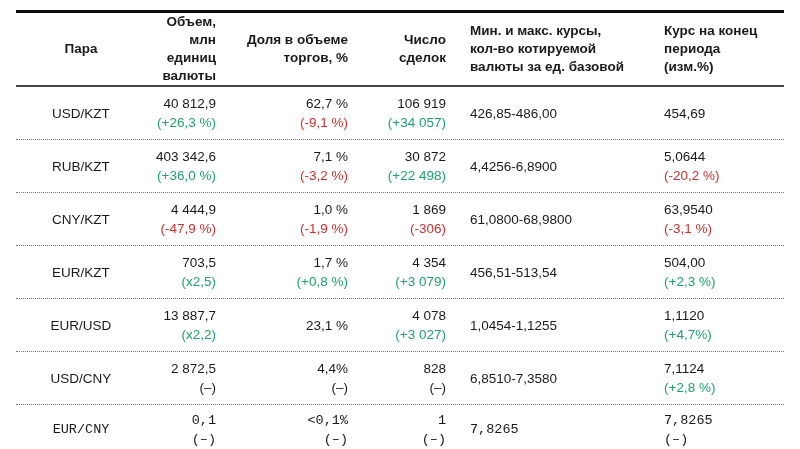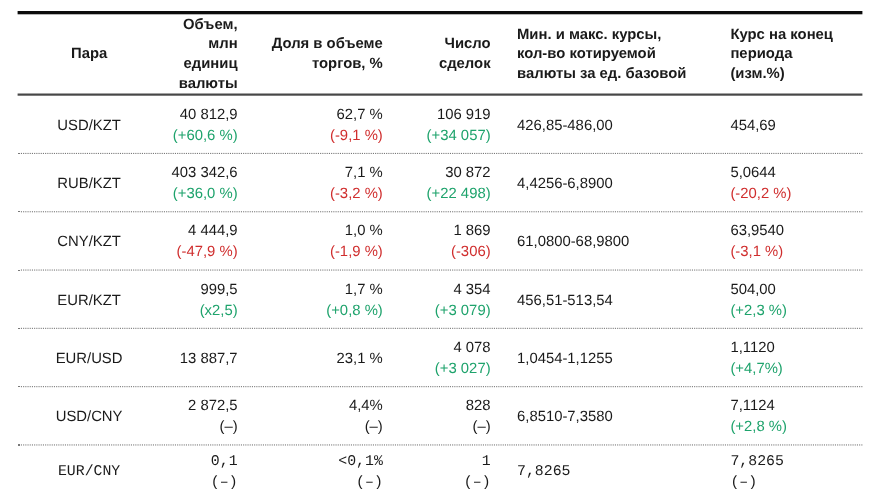--- a/index.html
+++ b/index.html
@@ -66,21 +66,21 @@
     <div class="hcell c-close">Курс на конец
 периода (изм.%)</div>
   </div>
   <div id="table-body">
       <div class="row">
         <div class="cell c-pair">
           <div class="main">USD/KZT</div>
         </div>
         <div class="cell c-volume">
           <div class="main">40 812,9</div>
-          <div class="sub up">(+60,6 %)</div>
+          <div class="sub up">(+26,3 %)</div>
         </div>
         <div class="cell c-share">
           <div class="main">62,7 %</div>
           <div class="sub down">(-9,1 %)</div>
         </div>
         <div class="cell c-deals">
           <div class="main">106 919</div>
           <div class="sub up">(+34 057)</div>
         </div>
         <div class="cell c-range">
@@ -136,21 +136,21 @@
         <div class="cell c-close">
           <div class="main">63,9540</div>
           <div class="sub down">(-3,1 %)</div>
         </div>
       </div>
       <div class="row">
         <div class="cell c-pair">
           <div class="main">EUR/KZT</div>
         </div>
         <div class="cell c-volume">
-          <div class="main">999,5</div>
+          <div class="main">703,5</div>
           <div class="sub up">(x2,5)</div>
         </div>
         <div class="cell c-share">
           <div class="main">1,7 %</div>
           <div class="sub up">(+0,8 %)</div>
         </div>
         <div class="cell c-deals">
           <div class="main">4 354</div>
           <div class="sub up">(+3 079)</div>
         </div>
@@ -161,20 +161,21 @@
           <div class="main">504,00</div>
           <div class="sub up">(+2,3 %)</div>
         </div>
       </div>
       <div class="row">
         <div class="cell c-pair">
           <div class="main">EUR/USD</div>
         </div>
         <div class="cell c-volume">
           <div class="main">13 887,7</div>
+          <div class="sub up">(x2,2)</div>
         </div>
         <div class="cell c-share">
           <div class="main">23,1 %</div>
         </div>
         <div class="cell c-deals">
           <div class="main">4 078</div>
           <div class="sub up">(+3 027)</div>
         </div>
         <div class="cell c-range">
           <div class="main">1,0454-1,1255</div>

